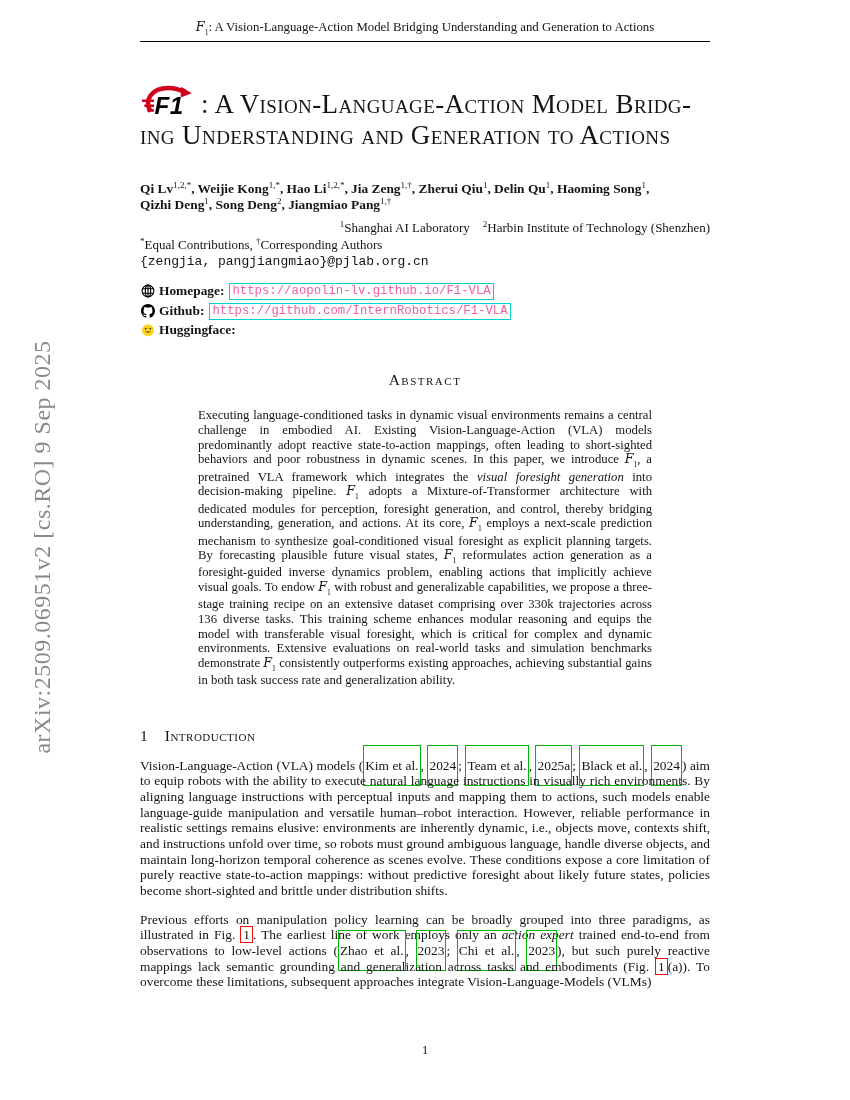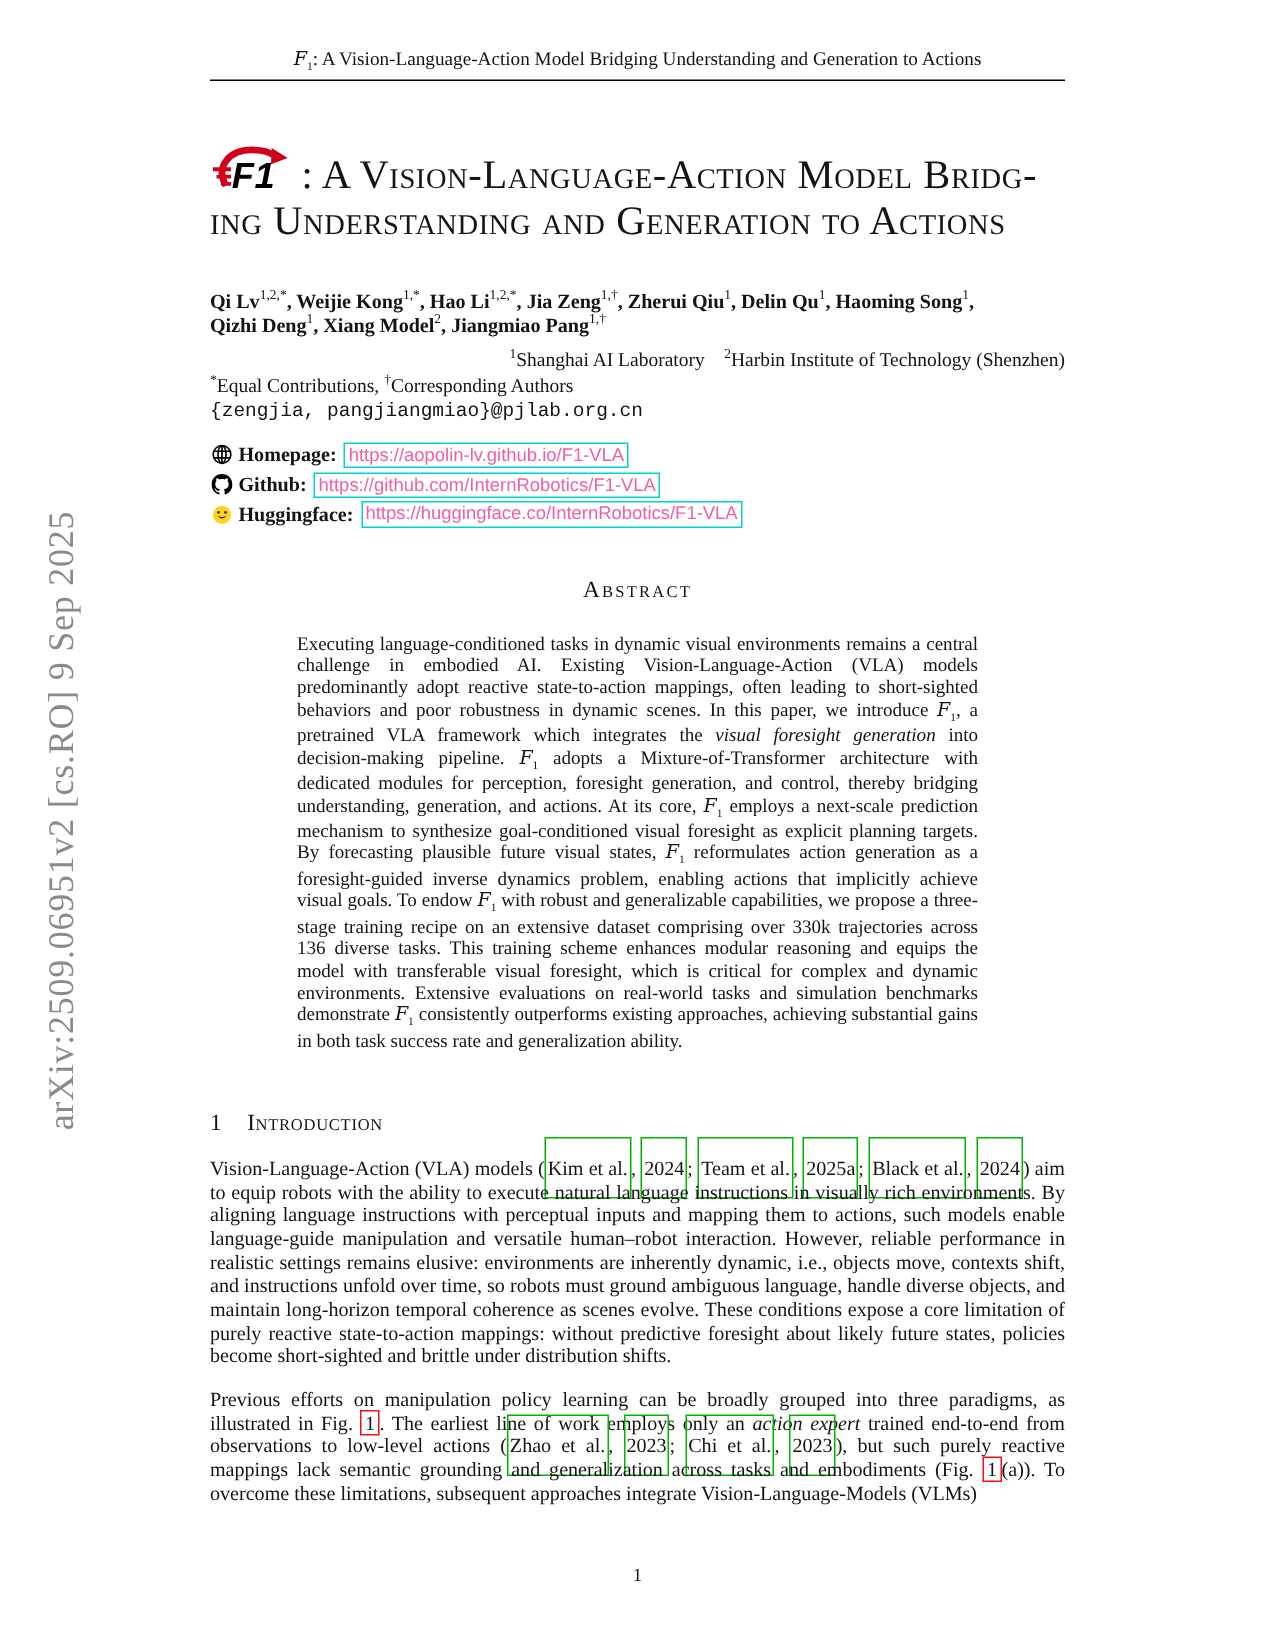--- a/index.html
+++ b/index.html
@@ -12,40 +12,40 @@
     background:#fff; color:#141414; position:relative; overflow:hidden;
     font-family:"Liberation Serif", serif;
   }
   .page{padding:0 140px; position:relative;}
   .watermark{
     position:absolute; left:42px; top:547px;
     transform:translate(-50%,-50%) rotate(-90deg);
     white-space:nowrap; font-size:24px; color:var(--watermark-gray,#8a8a8a);
     letter-spacing:.5px;
   }
-  .running-header{padding-top:32px; text-align:center; font-size:12.8px;}
+  .running-header{padding-top:19px; text-align:center; font-size:12.8px;}
   .header-rule{border:none; border-top:1.3px solid #000; margin-top:4px;}
   .title{
     margin-top:42px; font-size:27px; line-height:1.15;
     font-variant:small-caps; letter-spacing:.4px;
   }
   .title .logo-svg{vertical-align:-7px; margin-right:1px;}
   .authors{margin-top:30px; font-size:13.4px; line-height:1.22;}
   .authors b{font-weight:bold;}
   sup{font-size:9px; line-height:0;}
   .affiliations{margin-top:7px; font-size:13px; line-height:1.25;text-align:right;}
   .contributions{font-size:13px; line-height:1.25;}
   .email{font-size:13px; font-family:"Liberation Mono", monospace; line-height:1.3; margin-top:1px;}
   .links{margin-top:12px; font-size:13.4px;}
   .link-row{display:flex; align-items:center; margin-bottom:2.5px;}
   .link-row .ic{display:inline-flex; width:15px; justify-content:center; margin-right:4px;}
   .link-label{font-weight:bold;}
   .url-box{
     margin-left:5px; border:1.4px solid var(--url-box-cyan,#00d2d2);
-    color:var(--url-pink,#ee5fa7); font-family:Liberation Sans, sans-serif;
+    color:var(--url-pink,#ee5fa7); font-family:Liberation Mono, monospace;
     font-size:12.3px; padding:0 2px; line-height:1.25;
   }
   .abstract-heading{
     margin-top:33px; text-align:center; font-variant:small-caps;
     font-size:15.5px; letter-spacing:1.5px;
   }
   .abstract-body{
     width:454px; margin:19px auto 0; text-align:justify;
     font-size:12.7px; line-height:1.152;
   }
@@ -77,21 +77,21 @@
       <path d="M2 15.5h12.5v2.6H2z M4.5 20.5h10v2.6H4.5z M7.5 25.5h7v2.6H7.5z" fill="var(--logo-red,#d0021b)"></path>
       <path d="M11 28 C3.5 15 13 3.5 29 3.5 c7 0 12.5 1.6 16 4.2" stroke="var(--logo-red,#d0021b)" stroke-width="4.6" fill="none"></path>
       <polygon points="42.5,2.2 53.5,9 42,13.4" fill="var(--logo-red,#d0021b)"></polygon>
       <text x="15" y="30" font-size="25" font-weight="bold" font-style="italic" font-family="Liberation Sans, sans-serif" fill="#000">F1</text>
     </svg></span><span>: A Vision-Language-Action Model Bridg-</span><br>
     <span>ing Understanding and Generation to Actions</span>
   </div>
 
   <div class="authors">
     <div><b>Qi Lv</b><sup>1,2,*</sup><b>, Weijie Kong</b><sup>1,*</sup><b>, Hao Li</b><sup>1,2,*</sup><b>, Jia Zeng</b><sup>1,†</sup><b>, Zherui Qiu</b><sup>1</sup><b>, Delin Qu</b><sup>1</sup><b>, Haoming Song</b><sup>1</sup><b>,</b></div>
-    <div><b>Qizhi Deng</b><sup>1</sup><b>, Xiang Model</b><sup>2</sup><b>, Jiangmiao Pang</b><sup>1,†</sup></div>
+    <div><b>Qizhi Deng</b><sup>1</sup><b>, Song Deng</b><sup>2</sup><b>, Jiangmiao Pang</b><sup>1,†</sup></div>
   </div>
   <div class="affiliations"><sup>1</sup>Shanghai AI Laboratory <sup>2</sup>Harbin Institute of Technology (Shenzhen)</div>
   <div class="contributions"><sup>*</sup>Equal Contributions, <sup>†</sup>Corresponding Authors</div>
   <div class="email">{zengjia, pangjiangmiao}@pjlab.org.cn</div>
 
   <div class="links">
     <div class="link-row">
       <span class="ic">
         <svg width="14" height="14" viewBox="0 0 14 14" fill="none" stroke="#000" stroke-width="1.1">
           <circle cx="7" cy="7" r="5.9"></circle>
@@ -117,21 +117,20 @@
       <span class="ic">
         <svg width="14" height="14" viewBox="0 0 14 14">
           <circle cx="7" cy="7.2" r="6" fill="#ffd21e"></circle>
           <circle cx="4.7" cy="5.6" r="0.95" fill="#3a3226"></circle>
           <circle cx="9.3" cy="5.6" r="0.95" fill="#3a3226"></circle>
           <path d="M3.9 7.9 q3.1 3.6 6.2 0 q-3.1 1.4 -6.2 0z" fill="#3a3226"></path>
         </svg>
       </span>
       <span class="link-label">Huggingface</span>
         <b>:</b>
-      <span class="url-box">https://huggingface.co/InternRobotics/F1-VLA</span>
     </div>
   </div>
 
   <div class="abstract-heading">Abstract</div>
   <div class="abstract-body">Executing language-conditioned tasks in dynamic visual environments remains a central challenge in embodied AI. Existing Vision-Language-Action (VLA) models predominantly adopt reactive state-to-action mappings, often leading to short-sighted behaviors and poor robustness in dynamic scenes. In this paper, we introduce <span class="mathcal"><span class="mf">F</span><sub>1</sub></span>, a pretrained VLA framework which integrates the <i>visual foresight generation</i> into decision-making pipeline. <span class="mathcal"><span class="mf">F</span><sub>1</sub></span> adopts a Mixture-of-Transformer architecture with dedicated modules for perception, foresight generation, and control, thereby bridging understanding, generation, and actions. At its core, <span class="mathcal"><span class="mf">F</span><sub>1</sub></span> employs a next-scale prediction mechanism to synthesize goal-conditioned visual foresight as explicit planning targets. By forecasting plausible future visual states, <span class="mathcal"><span class="mf">F</span><sub>1</sub></span> reformulates action generation as a foresight-guided inverse dynamics problem, enabling actions that implicitly achieve visual goals. To endow <span class="mathcal"><span class="mf">F</span><sub>1</sub></span> with robust and generalizable capabilities, we propose a three-stage training recipe on an extensive dataset comprising over 330k trajectories across 136 diverse tasks. This training scheme enhances modular reasoning and equips the model with transferable visual foresight, which is critical for complex and dynamic environments. Extensive evaluations on real-world tasks and simulation benchmarks demonstrate <span class="mathcal"><span class="mf">F</span><sub>1</sub></span> consistently outperforms existing approaches, achieving substantial gains in both task success rate and generalization ability.</div>
 
   <div class="section-heading">
     <span class="sec-num">1</span><span class="sec-label">Introduction</span>
   </div>
 

